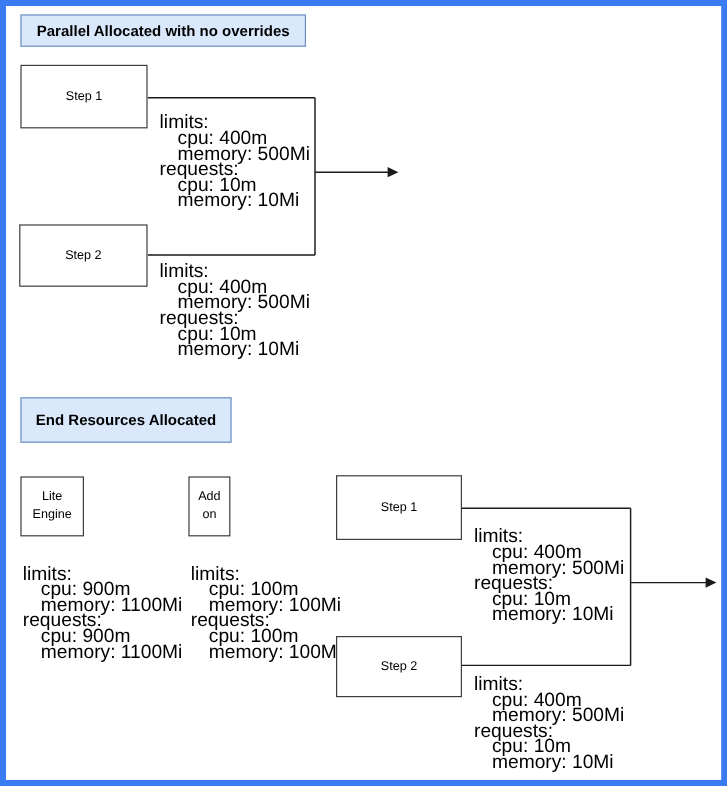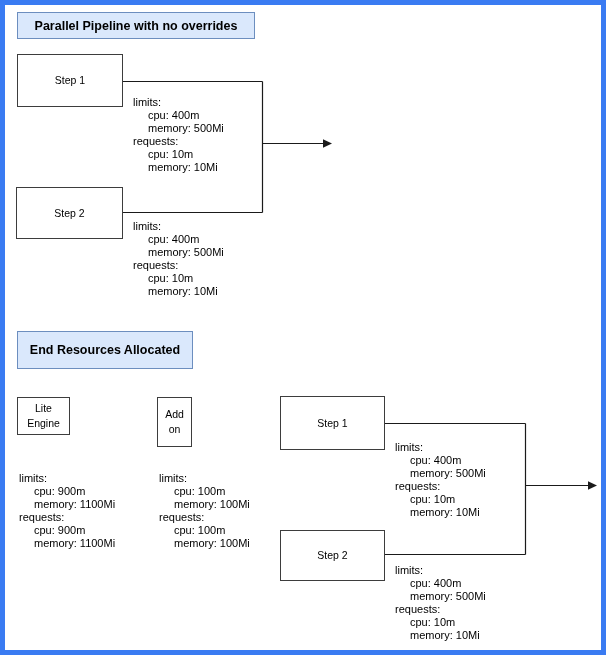--- a/index.html
+++ b/index.html
@@ -22,21 +22,21 @@
   .node{
     position:absolute;z-index:2;box-sizing:border-box;background:#ffffff;
     border:1px solid var(--box-border,#3d3d3d);
     display:flex;flex-direction:column;align-items:center;justify-content:center;
     font-size:10.5px;line-height:15px;text-align:center;
   }
   .wires{position:absolute;left:0;top:0;z-index:1;}
   .wire{stroke:var(--connector,#1a1a1a);stroke-width:1.2;fill:none;}
   .head{fill:var(--connector,#1a1a1a);stroke:none;}
   .res{
-    position:absolute;z-index:2;font-size:11px;line-height:13px;white-space:nowrap;
+    position:absolute;z-index:2;font-size:16px;line-height:13px;white-space:nowrap;
   }
   .rl{height:13px;}
   .rl.in{padding-left:15px;}
 </style>
 </head>
 <body>
 
 <div class="canvas">
 
   <div class="frame"></div>
@@ -47,21 +47,21 @@
       <path class="wire" d="M262.5 143.5 H324"></path>
       <polygon class="head" points="332,143.5 323,139.2 323,147.8"></polygon>
     </g>
     <g>
       <path class="wire" d="M385 423.5 H525.5 M385 554.5 H525.5 M525.5 423.5 V554.5"></path>
       <path class="wire" d="M525.5 485.5 H589"></path>
       <polygon class="head" points="597,485.5 588,481.2 588,489.8"></polygon>
     </g>
   </svg>
 
-  <div class="titlebox" style="left:17px;top:12px;width:238px;height:27px;">Parallel Pipeline with no overrides</div>
+  <div class="titlebox" style="left:17px;top:12px;width:238px;height:27px;">Parallel Allocated with no overrides</div>
 
   <div class="node" style="left:17px;top:54px;width:106px;height:53px;">
     <span>Step 1</span>
   </div>
 
   <div class="res" style="left:133px;top:96px;">
     <div class="rl">limits:</div>
     <div class="rl in">cpu: 400m</div>
     <div class="rl in">memory: 500Mi</div>
     <div class="rl">requests:</div>
@@ -77,21 +77,21 @@
     <div class="rl">limits:</div>
     <div class="rl in">cpu: 400m</div>
     <div class="rl in">memory: 500Mi</div>
     <div class="rl">requests:</div>
     <div class="rl in">cpu: 10m</div>
     <div class="rl in">memory: 10Mi</div>
   </div>
 
   <div class="titlebox" style="left:17px;top:331px;width:176px;height:38px;">End Resources Allocated</div>
 
-  <div class="node" style="left:17px;top:397px;width:53px;height:38px;">
+  <div class="node" style="left:17px;top:397px;width:53px;height:50px;">
     <span>Lite</span>
     <span>Engine</span>
   </div>
 
   <div class="res" style="left:19px;top:472px;">
     <div class="rl">limits:</div>
     <div class="rl in">cpu: 900m</div>
     <div class="rl in">memory: 1100Mi</div>
     <div class="rl">requests:</div>
     <div class="rl in">cpu: 900m</div>

